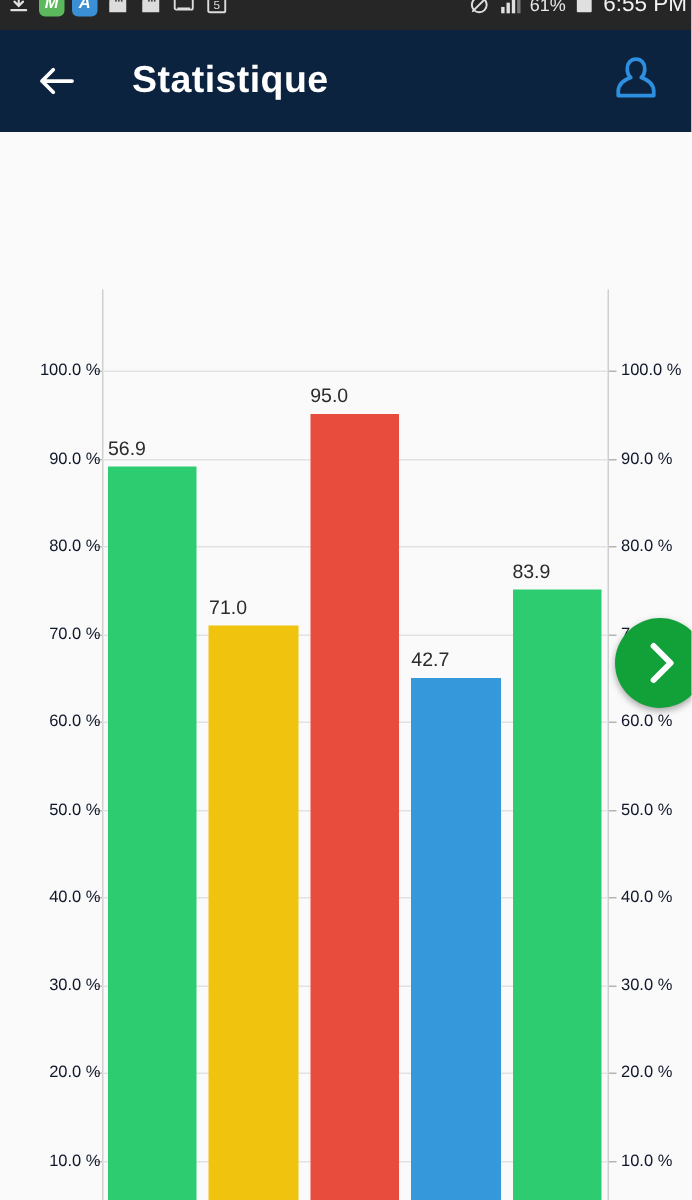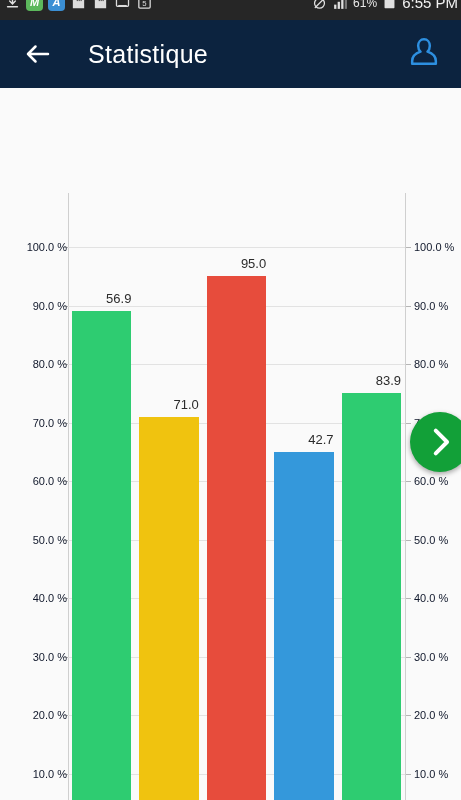--- a/index.html
+++ b/index.html
@@ -34,21 +34,21 @@
     position:absolute; top:20px; left:0; width:461px; height:68px;
     background:#0c233f;
   }
   .back-btn {
     position:absolute; left:18px; top:50%; transform:translateY(-50%);
     width:40px; height:40px; display:flex; align-items:center; justify-content:center;
     cursor:pointer;
   }
   .appbar-title {
     position:absolute; left:88px; top:50%; transform:translateY(-50%);
-    color:#ffffff; font-size:25px; font-weight:400; letter-spacing:.3px;
+    color:#ffffff; font-size:25px; font-weight:700; letter-spacing:.3px;
     white-space:nowrap;
   }
   .avatar-btn {
     position:absolute; right:14px; top:50%; transform:translateY(-50%);
     width:46px; height:46px; display:flex; align-items:center; justify-content:center;
     cursor:pointer;
   }
 
   
   .chart {
@@ -73,21 +73,21 @@
     transform:translateY(-50%);
   }
   .ylabel.left  { right:394px; text-align:right; }
   .ylabel.right { left:414px;  text-align:left;  }
 
   .bars {
     position:absolute; left:68px; top:105px; width:337px; height:639px;
   }
   .bar { position:absolute; bottom:0; }
   .bar-val {
-    position:absolute; width:100%; text-align:right; font-size:13px; color:#2b2b2b;
+    position:absolute; width:100%; text-align:left; font-size:13px; color:#2b2b2b;
     top:-20px; white-space:nowrap;
   }
 
   
   .fab {
     position:absolute; left:410px; top:412px; width:60px; height:60px;
     border-radius:50%; background:#12a038;
     display:flex; align-items:center; justify-content:center;
     box-shadow:0 2px 5px rgba(0,0,0,.35);
     cursor:pointer;

